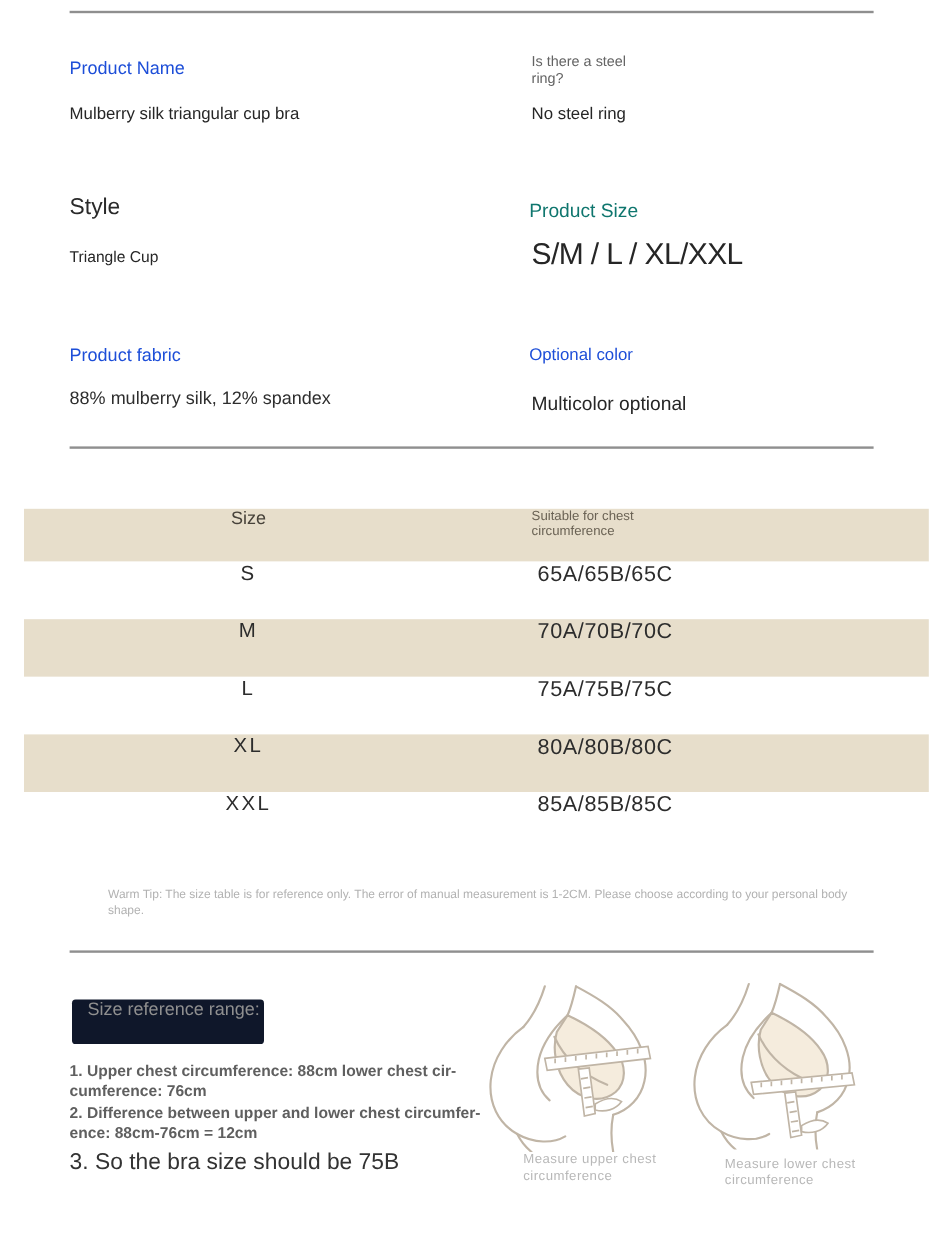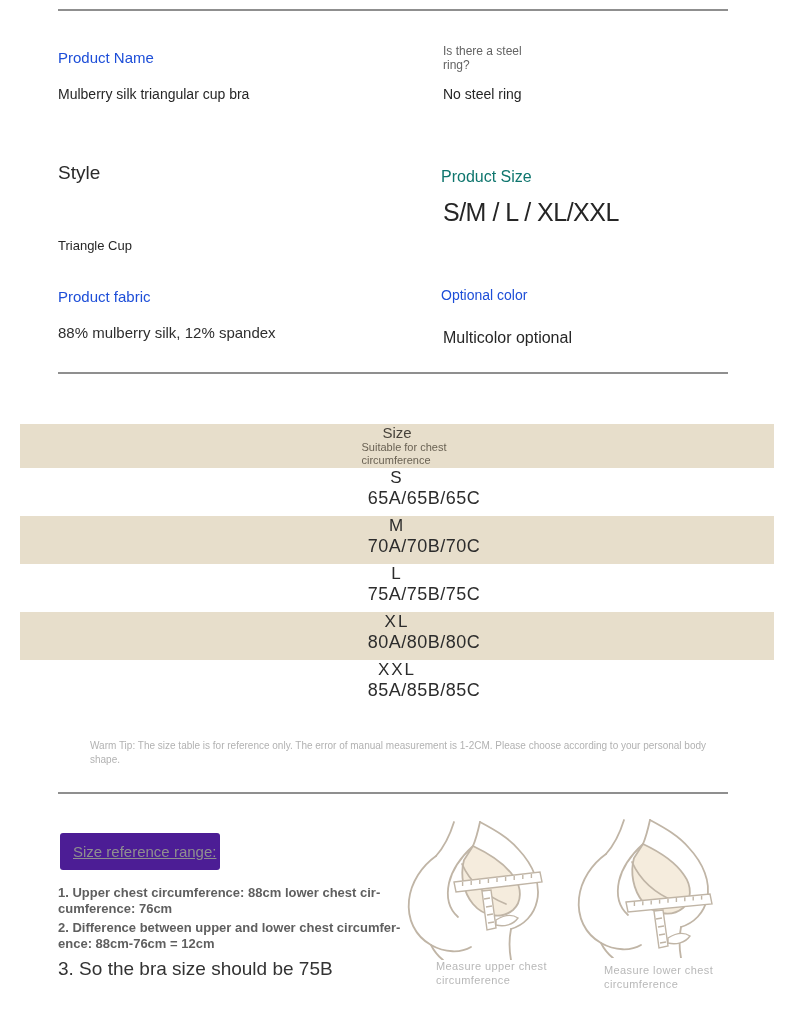--- a/index.html
+++ b/index.html
@@ -10,46 +10,46 @@
   .abs{position:absolute;}
   .rule{position:absolute;left:58px;width:670px;height:2px;background:#8f8f8f;}
   
   .lbl{color:#1d4ed8;}
   .val{color:#262626;}
   .lbl-product-name{left:58px;top:49px;font-size:15px;}
   .val-product-name{left:58px;top:86px;font-size:14px;}
   .lbl-steel{left:443px;top:44px;font-size:12px;color:#636363;width:92px;line-height:1.2;}
   .val-steel{left:443px;top:86px;font-size:14px;}
   .lbl-style{left:58px;top:162px;font-size:19px;color:#2a2a2a;}
-  .val-style{left:58px;top:206px;font-size:13px;margin-top:32px;}
+  .val-style{left:58px;top:206px;font-size:13px;}
   .lbl-psize{left:441px;top:168px;font-size:16px;color:#0f766e;}
   .val-psize{left:443px;top:198px;font-size:25px;color:#262626;letter-spacing:-0.5px;}
   .lbl-fabric{left:58px;top:288px;font-size:15px;}
   .val-fabric{left:58px;top:324px;font-size:15px;color:#2e2e2e;}
   .lbl-color{left:441px;top:287px;font-size:14px;}
   .val-color{left:443px;top:329px;font-size:16px;}
   
   .size-table{position:absolute;left:20px;top:424px;width:754px;}
-  .trow{display:flex;align-items:center;flex-direction:column;}
+  .trow{display:flex;align-items:flex-start;}
   .trow .c1{width:374px;text-align:center;}
   .trow .c2{flex:1;padding-left:49px;}
   .thead{height:44px;background:#e7decb;}
   .thead .c1{font-size:15px;color:#47423a;}
   .thead .c2{font-size:11px;color:#6a6254;line-height:1.15;}
   .thead .c2 span{display:block;width:120px;}
   .tbody-row{height:48px;background:#ffffff;}
   .tbody-row.stripe{background:#e7decb;}
   .tbody-row .c1{font-size:17px;color:#2c2c2c;letter-spacing:2px;}
   .tbody-row .c2{font-size:18px;color:#2c2c2c;padding-left:54px;letter-spacing:0.5px;}
   
   .warm-tip{left:90px;top:739px;width:642px;font-size:10px;color:#b2b2b2;line-height:1.35;}
   
-  .ref-box{left:60px;top:833px;width:160px;height:37px;background:#4c1d95;border-radius:3px;
-           display:flex;align-items:center;padding-left:13px;box-sizing:border-box;
-           font-size:15px;color:#8f8f8f;text-decoration:underline;}
+  .ref-box{left:60px;top:833px;width:160px;height:37px;background:#0f172a;border-radius:3px;
+           display:flex;padding-left:13px;box-sizing:border-box;
+           font-size:15px;color:#8f8f8f;}
   .ref-item{left:58px;font-size:13px;color:#5f5f5f;line-height:1.2;font-weight:bold;}
   .ref-item span{display:block;}
   .ref-item-1{top:885px;}
   .ref-item-2{top:920px;}
   .ref-conclusion{left:58px;top:958px;font-size:19px;color:#333;}
   .illu{position:absolute;width:160px;height:140px;}
   .illu-1{left:398px;top:820px;}
   .illu-2{left:568px;top:818px;}
   .caption{font-size:11px;color:#b8b8b8;line-height:1.3;letter-spacing:0.4px;}
   .caption-1{left:436px;top:959px;width:112px;}

